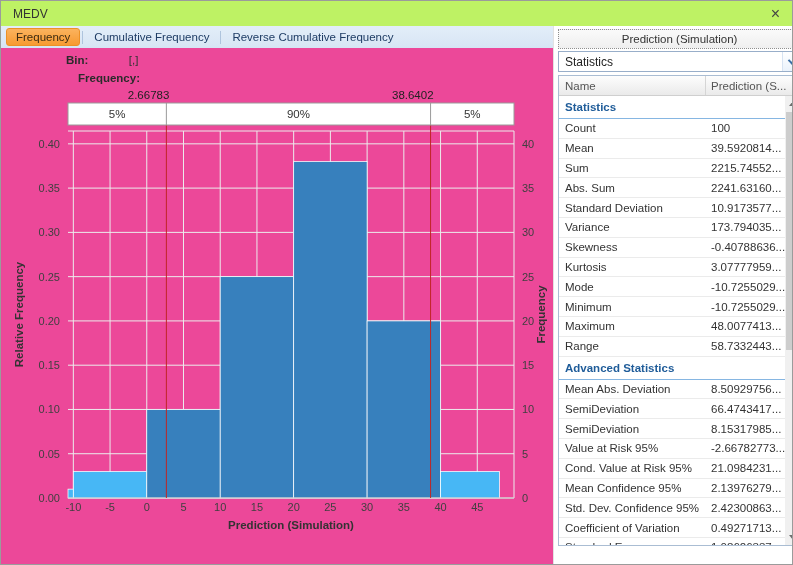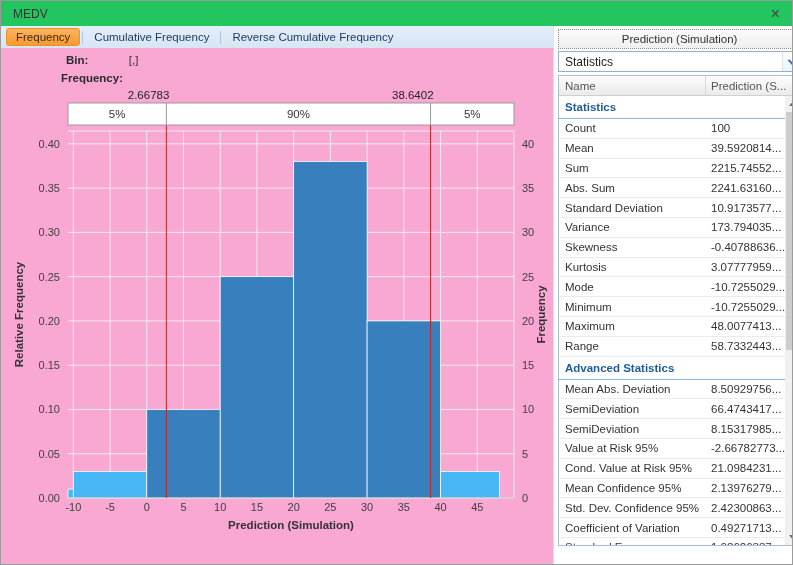--- a/index.html
+++ b/index.html
@@ -3,26 +3,26 @@
 <meta charset="utf-8">
 <style>
   * { margin:0; padding:0; box-sizing:border-box; }
   html,body { background:#cfcfcf; font-family:"Liberation Sans", sans-serif; }
   .window {
     width:793px; height:565px; background:#fff; border:1px solid #9b9b9b;
     position:relative; overflow:hidden; margin:0 auto;
   }
   .titlebar {
     height:25px; display:flex; align-items:center; justify-content:space-between;
-    padding:0 10px 0 12px; background:#22c55e;
+    padding:0 10px 0 12px; background:#bef264;
   }
   .title { font-size:12px; color:#333; }
   .close-btn { font-size:16px; color:#444; line-height:1; cursor:default; padding:0 2px; }
   .body { display:flex; height:538px; }
-  .chart-pane { flex:0 0 552px; position:relative; background:#f9a8d4; }
+  .chart-pane { flex:0 0 552px; position:relative; background:#ec4899; }
   .tabbar {
     height:22px; background:linear-gradient(#e3eef9,#d7e5f4); display:flex;
     align-items:center; padding-left:5px;
   }
   .tab {
     font-size:11.5px; color:#1e3c64; padding:3px 9px; white-space:nowrap; cursor:default;
   }
   .tab.selected {
     background:linear-gradient(#fbb35e,#f79a31); border:1px solid #ec9126;
     border-radius:3px; color:#3c2a10; padding:2px 9px;
@@ -101,21 +101,21 @@
         <div class="tabsep"></div>
         <div class="tab">Reverse Cumulative Frequency</div>
       </div>
 
       <div class="chart-labels">
         <div class="readout" style="left:65px; top:6px;">
           <span class="lbl">Bin:</span>
           <span style="display:inline-block; width:34px;"></span>
           <span>[,]</span>
         </div>
-        <div class="readout" style="left:60px; top:24px;">
+        <div class="readout" style="left:77px; top:24px;">
           <span class="lbl">Frequency:</span>
           <span></span>
         </div>
       </div>
 
       <svg id="chart" class="chart-svg" width="552" height="516">
           <line x1="72.3284534503627" x2="72.3284534503627" y1="83" y2="450" stroke="#ececec"></line>
           <line x1="109.05108232949914" x2="109.05108232949914" y1="83" y2="450" stroke="#ececec"></line>
           <line x1="145.77371120863558" x2="145.77371120863558" y1="83" y2="450" stroke="#ececec"></line>
           <line x1="182.496340087772" x2="182.496340087772" y1="83" y2="450" stroke="#ececec"></line>

